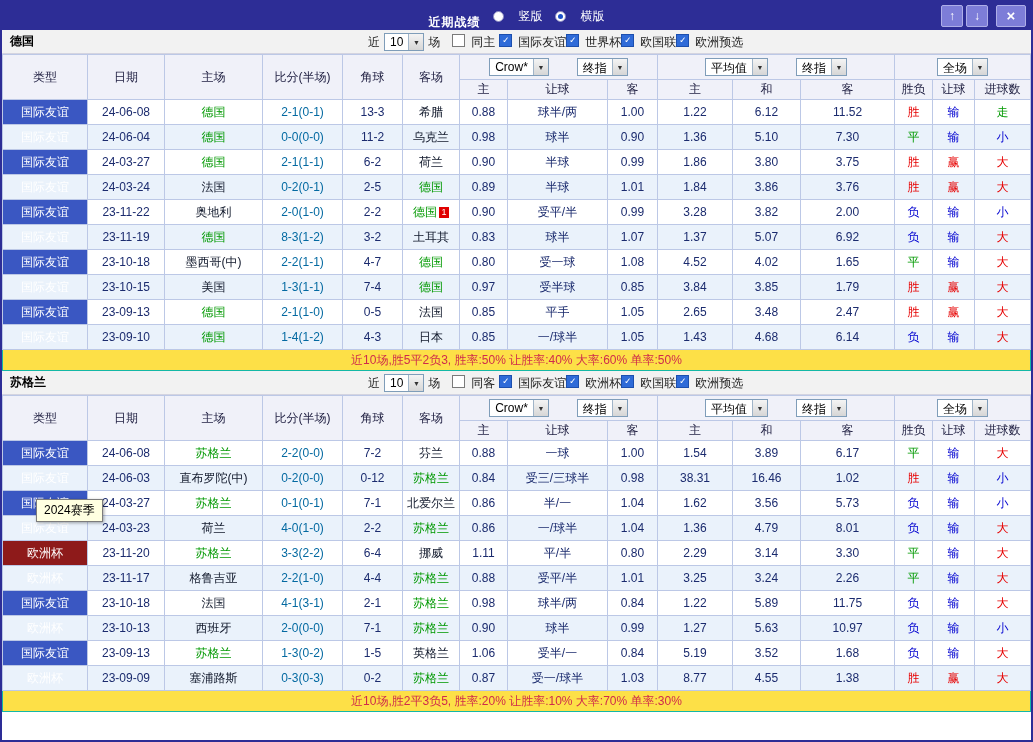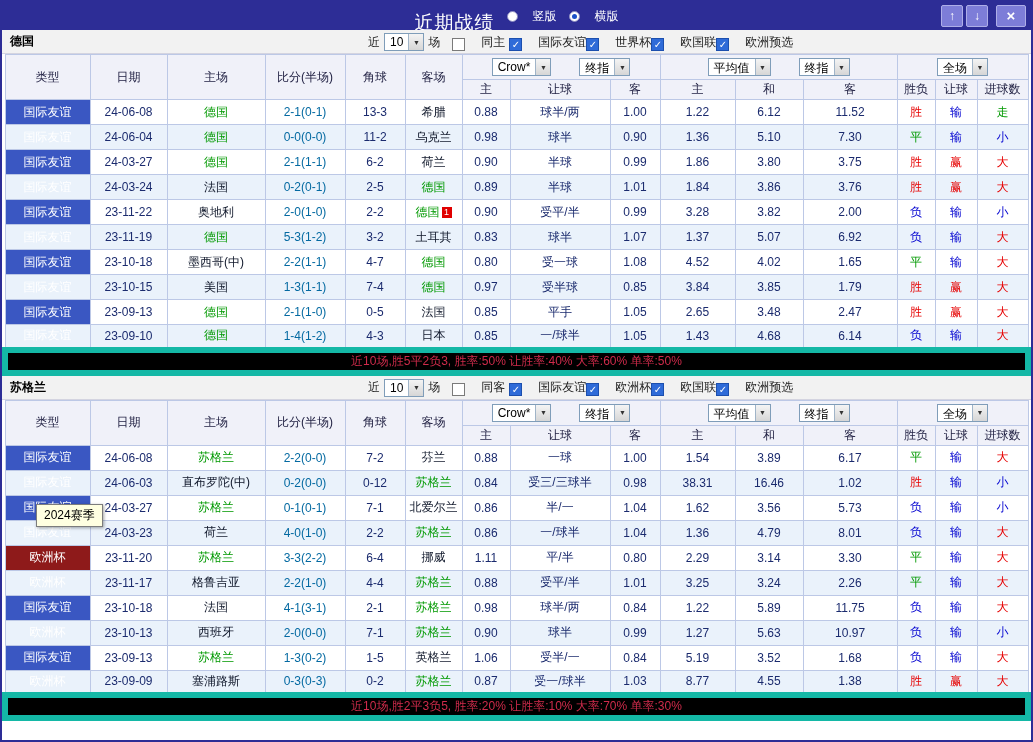--- a/index.html
+++ b/index.html
@@ -4,35 +4,35 @@
 <style>
   * { box-sizing: border-box; margin: 0; padding: 0; }
   html,body { background:#fff; }
   body { font-family: "Liberation Sans", "DejaVu Sans", sans-serif; font-size: 12px; width: 1033px; }
 
   .window { width: 1033px; height: 742px; border: 2px solid #2d2d96; background:#fff; overflow: hidden; }
 
   
   .titlebar { height: 28px; background:#2d2d96; color:#fff; display:flex; align-items:center; position:relative; }
   .tb-center { flex:1; display:flex; justify-content:center; align-items:center; gap:12px; }
-  .tb-title { font-weight:normal; font-size:19px; letter-spacing:1px;margin-top:13px; }
+  .tb-title { font-weight:bold; font-size:12px; letter-spacing:1px;margin-top:13px; }
   .radio { display:inline-flex; align-items:center; gap:15px; cursor:pointer; }
   .rb { width:11px; height:11px; border-radius:50%; background:#fff; border:1px solid #8a8ac0; display:inline-block; position:relative; }
   .rb.sel::after { content:""; position:absolute; left:2px; top:2px; width:5px; height:5px; border-radius:50%; background:#1b50c8; }
   .tb-btns { position:absolute; right:5px; top:3px; display:flex; gap:3px; align-items:center; }
   .tb-btn { width:22px; height:22px; background:#7d7dd8; border:1px solid #aeaee8; color:#fff; font-weight:bold;
             text-align:center; line-height:20px; border-radius:2px; cursor:pointer; font-size:12px; }
   .tb-btn.close { width:30px; margin-left:5px; font-size:15px; }
 
   
   .section { position:relative; }
   .sec-bar { height:24px; background:#f2f2f2; border-bottom:1px solid #d4d4e0; display:flex; align-items:center; position:relative; }
   .team-name { font-weight:bold; color:#000; padding-left:8px; font-size:12px; }
   .filter { position:absolute; left:366px; top:0; height:24px; display:flex; align-items:center; gap:4px; color:#222; }
-  .chk { display:inline-flex; align-items:flex-end; gap:16px; cursor:pointer; }
+  .chk { display:inline-flex; align-items:flex-start; gap:6px; cursor:pointer;font-family:Liberation Mono, monospace; }
   .box { width:13px; height:13px; border:1px solid #7a7a7a; background:#fff; display:inline-block; text-align:center;
          line-height:12px; font-size:10px; color:#fff; }
   .box.on { background:#2f6bd8; border-color:#1c4fae; }
   .box.on::after { content:"✓"; }
 
   
   .dd { display:inline-flex; align-items:stretch; border:1px solid #7f9db9; background:#fff; height:18px; cursor:pointer; color:#000; }
   .dd .t { padding:1px 5px 0 5px; white-space:nowrap;text-align:right; }
   .dd .a { width:15px; background:linear-gradient(#f4f4f4,#d6d6d6); border-left:1px solid #a0b4c8; font-size:7px;
            display:flex; align-items:center; justify-content:center; color:#333; }
@@ -48,21 +48,21 @@
   tbody td { height:25px; color:#1b2b6e; }
   tr.even td { background:#eaf2fb; }
   td.type-friendly { background:#3a57c2; color:#fff; }
   td.type-euro { background:#8e1a1a; color:#fff; }
   td.team { color:#0f172a; }
   td.team.self { color:#009900; }
   td.c-score { color:#0369a1; }
   .t-red { color:#e60000; }
   .t-green { color:#009900; }
   .t-blue { color:#0000d0; }
-  tfoot td.summary { height:21px; background:#000000; color:#cf2b4b; border:6px solid #14b8a6; }
+  tfoot td.summary { height:21px; background:#fde047; color:#cf2b4b; border:1px solid #14b8a6; }
 
   .redcard { display:inline-block; background:#e00000; color:#fff; font-size:9px; line-height:11px; width:10px;
              margin-left:2px; vertical-align:middle; }
 
   .tooltip { position:absolute; left:34px; top:128px; background:#ffffe1; border:1px solid #7c7c7c; padding:2px 7px;
              font-size:12px; color:#000; box-shadow:1px 1px 3px rgba(0,0,0,.35); z-index:5; }
 </style>
 </head>
 <body>
 
@@ -276,21 +276,21 @@
             <td>3.82</td>
             <td>2.00</td>
             <td class="t-blue">负</td>
             <td class="t-blue">输</td>
             <td class="t-blue">小</td>
           </tr>
           <tr class="even">
             <td class="type-friendly">国际友谊</td>
             <td>23-11-19</td>
             <td class="team self">德国</td>
-            <td class="c-score">5-3(1-2)</td>
+            <td class="c-score">8-3(1-2)</td>
             <td>3-2</td>
             <td class="team">土耳其</td>
             <td>0.83</td>
             <td>球半</td>
             <td>1.07</td>
             <td>1.37</td>
             <td>5.07</td>
             <td>6.92</td>
             <td class="t-blue">负</td>
             <td class="t-blue">输</td>

